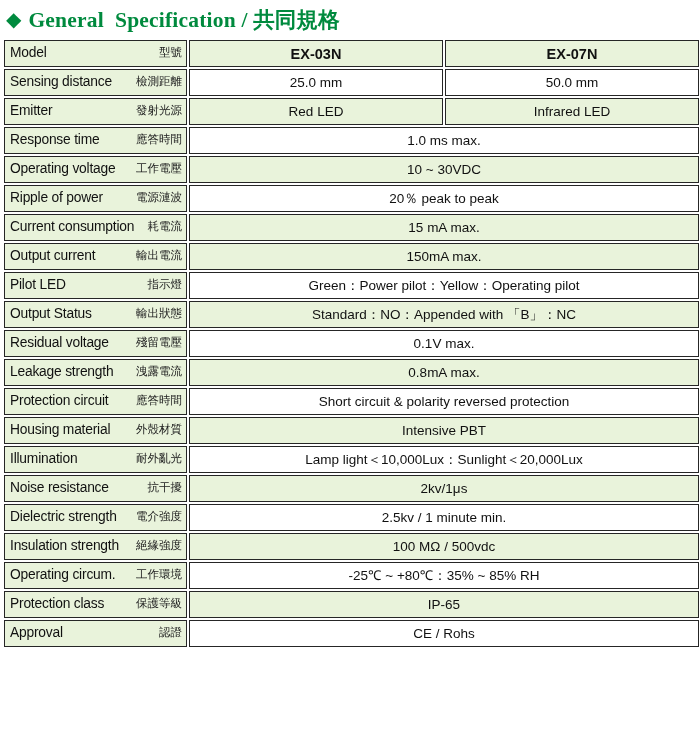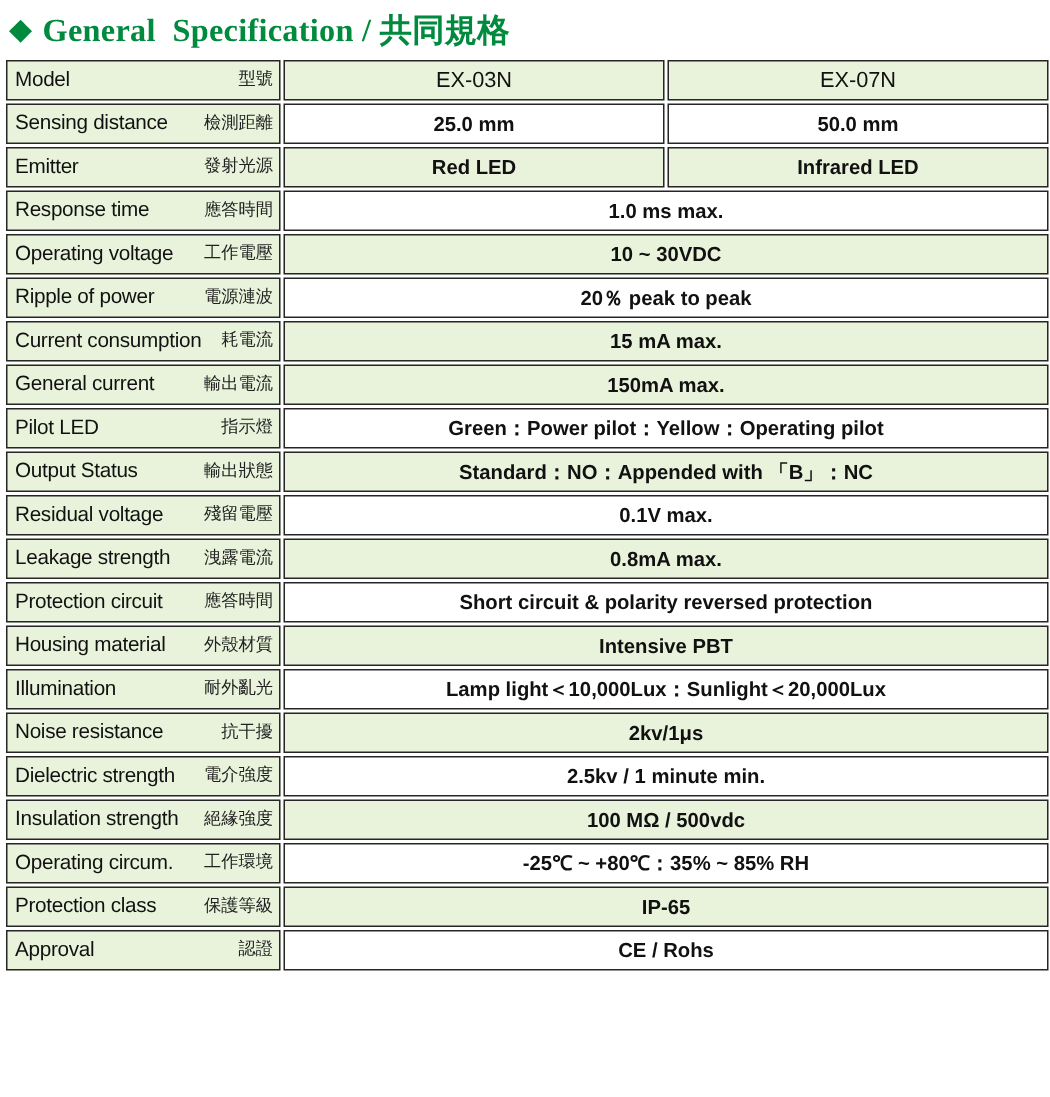--- a/index.html
+++ b/index.html
@@ -63,24 +63,23 @@
     color: #222222;
     white-space: nowrap;
   }
   td.value-cell {
     text-align: center;
     font-size: 13.5px;
     color: #111111;
     background: #ffffff;
     padding: 0 2px;
     white-space: nowrap;
-    font-weight: bold;
   }
   td.value-cell.tint { background: #e9f3db; }
-  td.value-cell.bold { font-weight: normal; font-size: 14.5px; text-align: center; }
+  td.value-cell.bold { font-weight: bold; font-size: 14.5px; text-align: center; }
 </style>
 </head>
 <body>
 
 <div class="title-bar">
   <span class="title-diamond">◆</span>
   <span class="title-text">General  Specification / 共同規格</span>
 </div>
 
 <table class="spec">
@@ -152,21 +151,21 @@
           <div class="label-inner">
             <span class="label-en">Current consumption</span>
             <span class="label-zh">耗電流</span>
           </div>
         </td>
         <td class="value-cell tint" colspan="2">15 mA max.</td>
       </tr>
       <tr>
         <td class="label-cell">
           <div class="label-inner">
-            <span class="label-en">General current</span>
+            <span class="label-en">Output current</span>
             <span class="label-zh">輸出電流</span>
           </div>
         </td>
         <td class="value-cell tint" colspan="2">150mA max.</td>
       </tr>
       <tr>
         <td class="label-cell">
           <div class="label-inner">
             <span class="label-en">Pilot LED</span>
             <span class="label-zh">指示燈</span>

